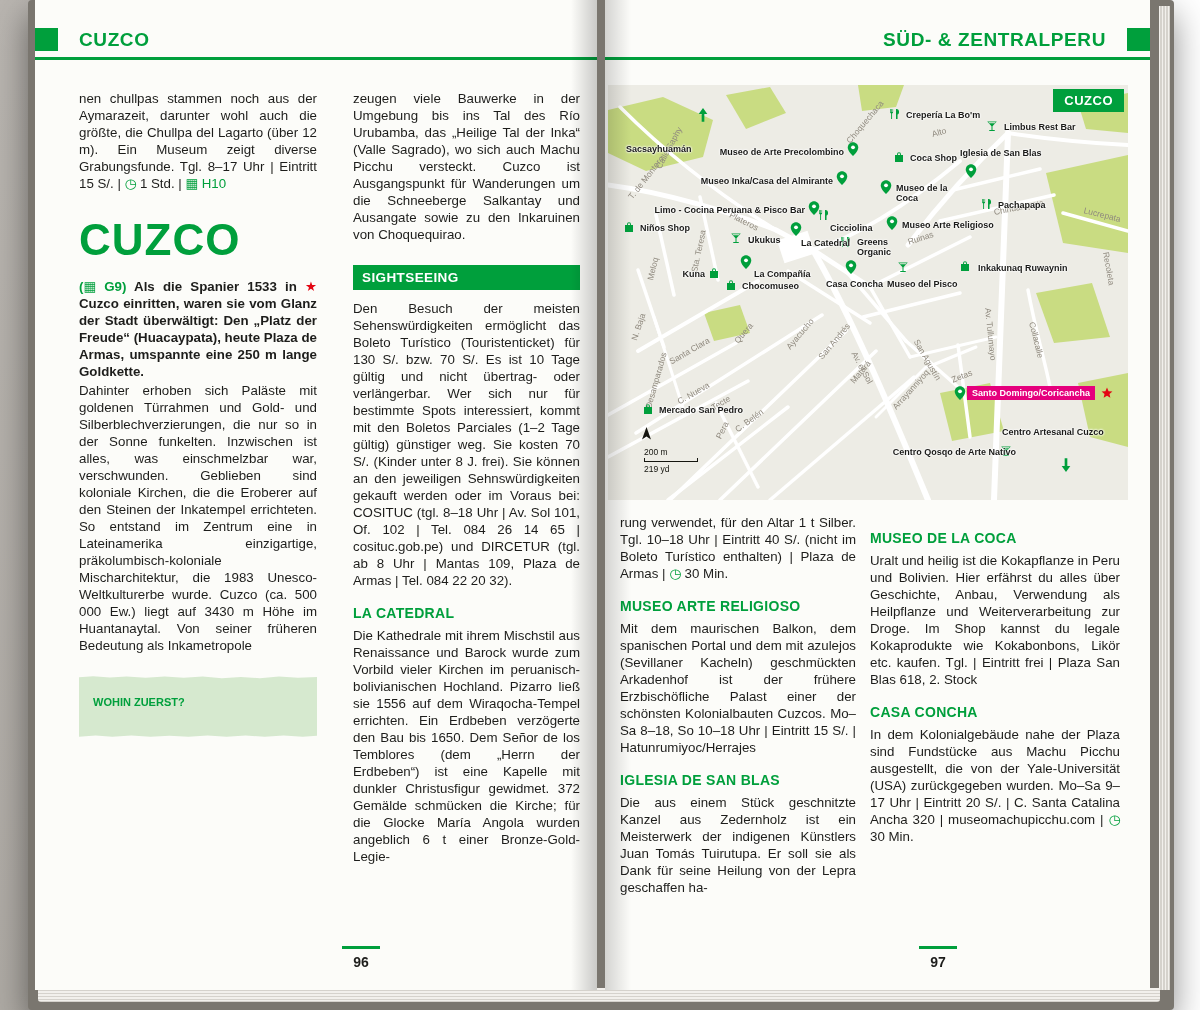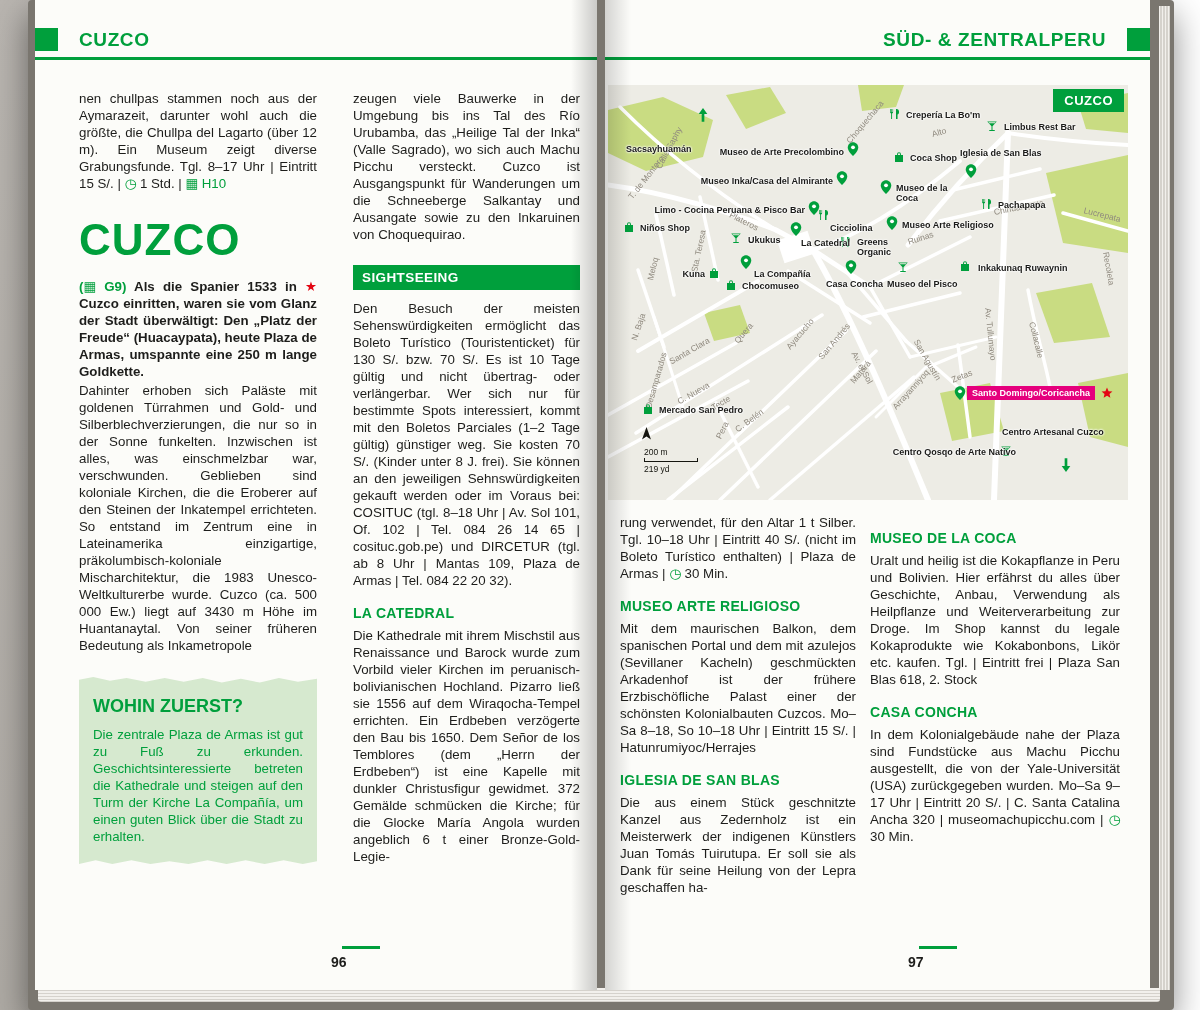--- a/index.html
+++ b/index.html
@@ -51,24 +51,24 @@
   .rd{color:var(--red);font-style:normal;}
   .big-title{font-size:44px;line-height:44px;color:var(--green);font-weight:bold;
     letter-spacing:1px;margin:26px 0 16px;}
   .section-bar{background:var(--green);color:#fff;font-weight:bold;font-size:13.5px;
     letter-spacing:.4px;padding:5px 9px;margin:22px 0 10px;}
   .subhead{color:var(--green);font-size:14px;font-weight:bold;letter-spacing:.3px;margin:16px 0 6px;}
   .teaser{background:var(--light-green);color:var(--green);padding:20px 14px;margin-top:22px;
     clip-path:polygon(0 2%,6% 0.5%,13% 2.5%,20% 1%,28% 3%,36% 1%,44% 3%,52% 1%,60% 3.5%,68% 1.5%,
       76% 3.5%,84% 1%,92% 3%,100% 1.5%,100% 98%,94% 99.5%,86% 97.5%,78% 99.5%,70% 97.5%,62% 99.5%,
       54% 97.5%,46% 99.5%,38% 98%,30% 99.5%,22% 97.5%,14% 99.5%,7% 97.5%,0 99.5%);}
-  .teaser-title{font-weight:bold;font-size:18px;margin-bottom:9px;}
+  .teaser-title{font-weight:bold;font-size:11px;margin-bottom:9px;}
   .teaser-body{font-size:13.3px;line-height:17px;}
 
-  .footer{position:absolute;top:946px;width:60px;text-align:left;}
+  .footer{position:absolute;top:946px;width:60px;text-align:center;}
   .footer-rule{width:38px;height:3px;background:var(--green);margin:0 auto 5px;}
   .pagenum{font-size:14px;font-weight:bold;color:#1d1d1b;}
 
   
   .map{position:absolute;left:3px;top:85px;width:520px;height:415px;background:var(--map-bg);overflow:hidden;}
   .map svg.base{position:absolute;inset:0;width:100%;height:100%;}
   .park{fill:var(--park);}
   .mapbg{fill:var(--map-bg);}
   .st{stroke:#fff;fill:none;stroke-linecap:round;}
   .street-label{position:absolute;font-size:8.5px;color:var(--street-label);white-space:nowrap;
@@ -108,21 +108,20 @@
         <div class="hdr-rule"></div>
       </div>
       <div class="lp-cols">
         <div class="col1">
           <p class="body jtext"><span>nen </span><span class="it">chullpas</span><span> stammen noch aus der Aymarazeit, darunter wohl auch die größte, die </span><span class="it">Chullpa del Lagarto</span><span> (über 12 m). Ein Museum zeigt diverse Grabungsfunde. </span><span class="it">Tgl. 8–17 Uhr | Eintritt 15 S/. | </span><span class="gr">◷</span><span class="it"> 1 Std. | </span><span class="it gr">▦ H10</span></p>
           <h1 class="big-title">CUZCO</h1>
           <p class="body jtext"><span class="it bd gr">(▦ G9) </span><span class="bd">Als die Spanier 1533 in</span><span class="rd"> ★ </span><span class="bd">Cuzco einritten, waren sie vom Glanz der Stadt überwältigt: Den „Platz der Freude“ </span><span class="it bd">(Huacaypata),</span><span class="bd"> heute </span><span class="it bd">Plaza de Armas,</span><span class="bd"> umspannte eine 250 m lange Goldkette.</span></p>
           <p class="body jtext"><span>Dahinter erhoben sich Paläste mit goldenen Türrahmen und Gold- und Silberblechverzierungen, die nur so in der Sonne funkelten. Inzwischen ist alles, was einschmelzbar war, verschwunden. Geblieben sind koloniale Kirchen, die die Eroberer auf den Steinen der Inkatempel errichteten. So entstand im Zentrum eine in Lateinamerika einzigartige, präkolumbisch-koloniale Mischarchitektur, die 1983 Unesco-Weltkulturerbe wurde. Cuzco (ca. 500 000 Ew.) liegt auf 3430 m Höhe im Huantanaytal. Von seiner früheren Bedeutung als Inkametropole</span></p>
           <div class="teaser">
             <div class="teaser-title">WOHIN ZUERST?</div>
-            <div class="teaser-body jtext">Die zentrale Plaza de Armas ist gut zu Fuß zu erkunden. Geschichtsinteressierte betreten die Kathedrale und steigen auf den Turm der Kirche La Compañía, um einen guten Blick über die Stadt zu erhalten.</div>
           </div>
         </div>
         <div class="col2">
           <p class="body jtext"><span>zeugen viele Bauwerke in der Umgebung bis ins Tal des Río Urubamba, das „Heilige Tal der Inka“ </span><span class="it">(Valle Sagrado),</span><span> wo sich auch </span><span class="it">Machu Picchu</span><span> versteckt. Cuzco ist Ausgangspunkt für Wanderungen um die Schneeberge Salkantay und Ausangate sowie zu den Inkaruinen von Choquequirao.</span></p>
           <div class="section-bar">SIGHTSEEING</div>
           <p class="body jtext"><span>Den Besuch der meisten Sehenswürdigkeiten ermöglicht das </span><span class="it">Boleto Turístico</span><span> (Touristenticket) für 130 S/. bzw. 70 S/. Es ist 10 Tage gültig und nicht übertrag- oder verlängerbar. Wer sich nur für bestimmte Spots interessiert, kommt mit den </span><span class="it">Boletos Parciales</span><span> (1–2 Tage gültig) günstiger weg. Sie kosten 70 S/. (Kinder unter 8 J. frei). Sie können an den jeweiligen Sehnswürdigkeiten gekauft werden oder im Voraus bei: </span><span class="it">COSITUC (tgl. 8–18 Uhr | Av. Sol 101, Of. 102 | Tel. 084 26 14 65 | cosituc.gob.pe)</span><span> und </span><span class="it">DIRCETUR (tgl. ab 8 Uhr | Mantas 109, Plaza de Armas | Tel. 084 22 20 32).</span></p>
           <h3 class="subhead">LA CATEDRAL</h3>
           <p class="body jtext"><span>Die Kathedrale mit ihrem Mischstil aus Renaissance und Barock wurde zum Vorbild vieler Kirchen im peruanisch-bolivianischen Hochland. Pizarro ließ sie 1556 auf dem Wiraqocha-Tempel errichten. Ein Erdbeben verzögerte den Bau bis 1650. Dem </span><span class="it">Señor de los Temblores</span><span> (dem „Herrn der Erdbeben“) ist eine Kapelle mit dunkler Christusfigur gewidmet. 372 Gemälde schmücken die Kirche; für die Glocke María Angola wurden angeblich 6 t einer Bronze-Gold-Legie-</span></p>
         </div>
       </div>

